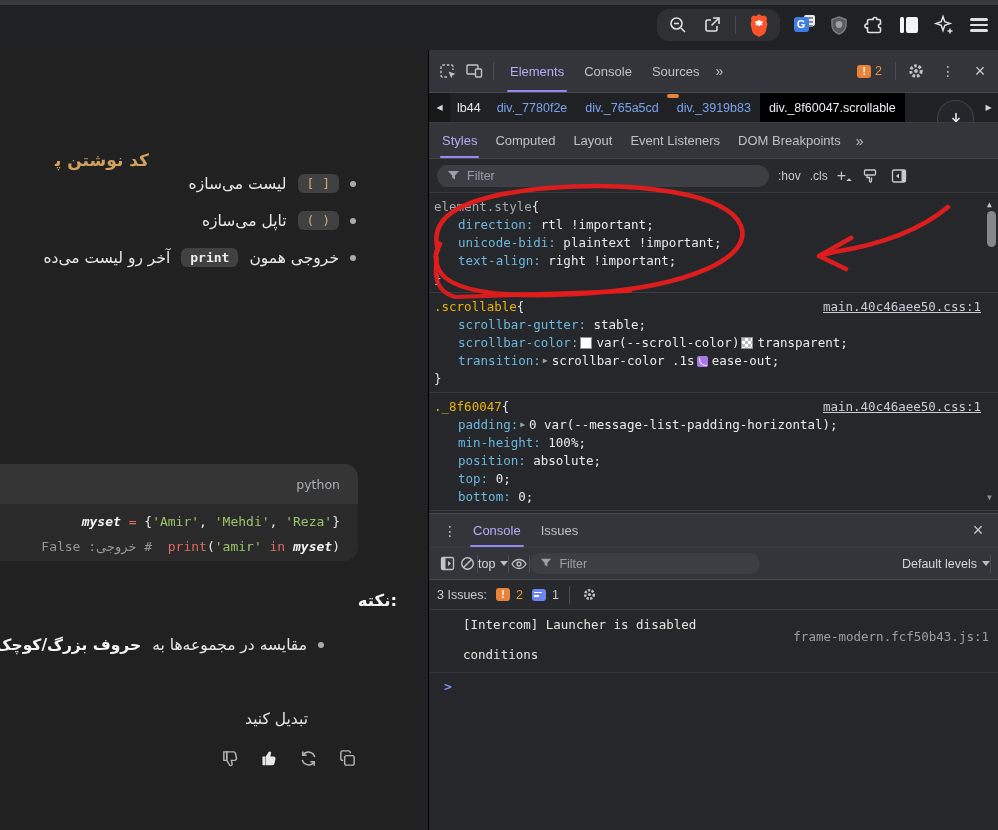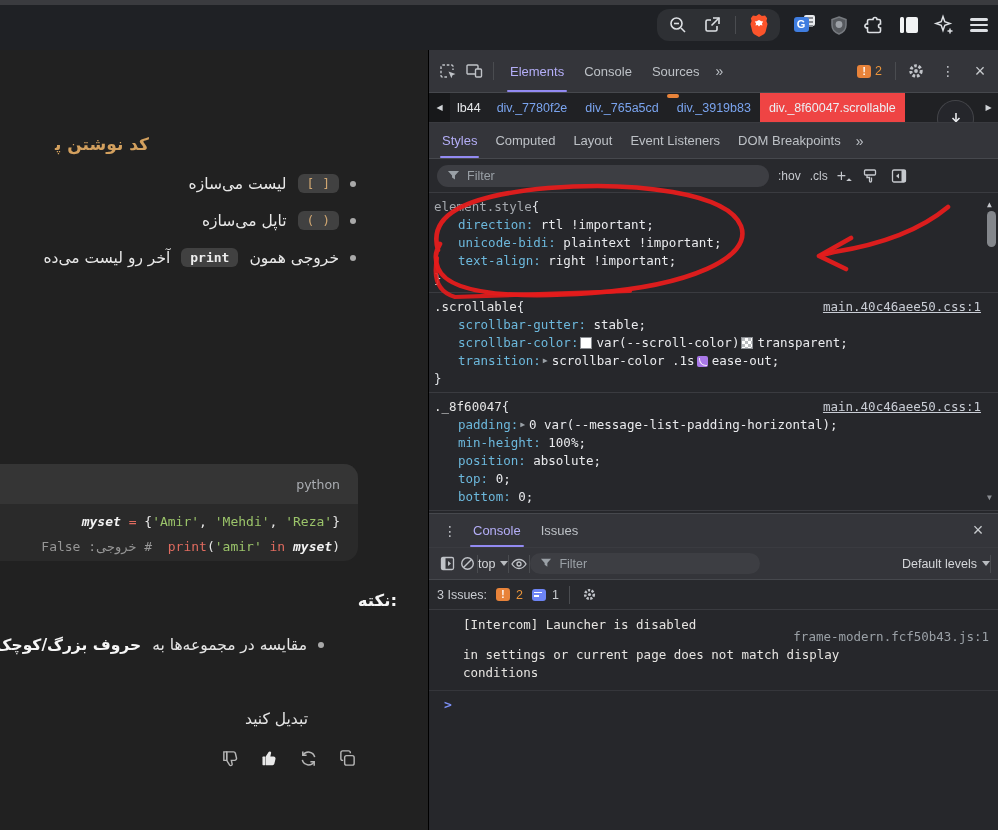--- a/index.html
+++ b/index.html
@@ -19,21 +19,21 @@
   .vline{width:1px;height:18px;background:#4a4c50;}
   .brave{width:24px;height:26px;}
   .gt-box{position:relative;width:21px;height:21px;}
   .gt-blue{position:absolute;left:0;top:2px;width:15px;height:15px;background:#3f7de0;border-radius:3px;color:#fff;font-size:11px;font-weight:bold;display:flex;align-items:center;justify-content:center;}
   .gt-gray{position:absolute;right:0;top:0;width:11px;height:11px;background:#e8eaed;border-radius:2px;}
   .gt-gray i{display:block;height:1.5px;background:#8a8d92;margin:2.5px 2px 0 2px;}
   .hamb i{display:block;width:18px;height:2.2px;background:#dde0e4;border-radius:2px;margin:3.4px 0;}
   
   .page{position:absolute;left:0;top:50px;width:428px;height:780px;background:#212121;overflow:hidden;color:#ececec;}
   .fa{font-family:"DejaVu Sans",sans-serif;}
-  .page-heading{position:absolute;left:55px;top:84px;font-size:17px;font-weight:bold;color:#d3a05e;white-space:nowrap;}
+  .page-heading{position:absolute;left:55px;top:100px;font-size:17px;font-weight:bold;color:#d3a05e;white-space:nowrap;}
   .brow{position:absolute;display:flex;direction:rtl;align-items:center;gap:11px;white-space:nowrap;font-size:15.5px;color:#e8e8e8;}
   .dot{width:6px;height:6px;border-radius:50%;background:#a9a9a9;flex:0 0 auto;}
   .chip{background:#414141;border-radius:6px;padding:2px 9px;font-family:"DejaVu Sans Mono",monospace;font-size:13px;color:#cfa671;direction:ltr;}
   .chip.white{color:#ededed;font-weight:bold;}
   .codeblock{position:absolute;left:-40px;right:70px;top:414px;height:97px;border-radius:14px;background:#2a2a2a;overflow:hidden;}
   .code-head{height:40px;background:#353535;display:flex;align-items:center;justify-content:flex-end;padding:0 18px;color:#aaadb2;font-size:12.5px;}
   .code-body{padding:5px 18px 0 0;font-family:"DejaVu Sans Mono","DejaVu Sans",monospace;font-size:13px;line-height:25px;}
   .cline{display:flex;justify-content:flex-end;white-space:pre;}
   .tok-varb{color:#f2f2f2;font-weight:bold;font-style:italic;}
   .tok-kw{color:#e06b5f;}
@@ -57,41 +57,41 @@
   .spacer{flex:1;}
   .issue-badge{display:flex;align-items:center;gap:4px;cursor:pointer;margin-right:6px;}
   .ib-box{width:14px;height:13px;background:#e8833a;border-radius:3px;color:#fff;font-size:10px;font-weight:bold;display:flex;align-items:center;justify-content:center;}
   .ib-n{color:#e8943c;font-size:12.5px;}
   .xclose{font-size:18px;color:#c7cacd;}
   
   .crumbbar{position:relative;height:29px;background:#202124;border-bottom:1px solid #3a3b40;display:flex;align-items:center;font-size:12.5px;overflow:hidden;}
   .crumb-nav{width:21px;height:29px;background:#17181a;display:flex;align-items:center;justify-content:center;color:#d0d3d7;font-size:8px;cursor:pointer;flex:0 0 auto;}
   .crumb{padding:0 9px;height:29px;display:flex;align-items:center;color:#7aa4ef;cursor:pointer;white-space:nowrap;}
   .crumb.plain{color:#e8eaed;padding:0 7px;}
-  .crumb.selected{background:#ef4444;color:#eceef2;}
+  .crumb.selected{background:#000000;color:#eceef2;}
   .crumb-nav.right{position:absolute;right:0;top:0;background:#202124;font-size:8px;}
   .orange-mark{position:absolute;left:238px;top:1px;width:12px;height:3.5px;background:#e8833a;border-radius:2px;}
   .fab{position:absolute;left:508px;top:7px;width:35px;height:35px;border-radius:50%;background:rgba(38,39,44,0.88);border:1px solid rgba(255,255,255,0.14);display:flex;align-items:center;justify-content:center;color:#e8eaed;z-index:5;}
   
   .ptabs{height:35px;background:#34353a;border-bottom:1px solid #46484d;display:flex;align-items:center;padding:0 4px;}
   .ptab{position:relative;padding:0 9px;font-size:13px;color:#bdc1c6;height:35px;display:flex;align-items:center;cursor:pointer;white-space:nowrap;}
   .ptab.sel{color:#b4aef7;}
   .ptab.sel::after{content:"";position:absolute;left:7px;right:7px;bottom:0;height:2.5px;border-radius:2px;background:#928af2;}
   
   .sfilter{height:33px;background:#28292d;border-bottom:1px solid #3a3b40;display:flex;align-items:center;padding:0 8px;gap:9px;}
   .fpill{display:flex;align-items:center;gap:7px;background:#3d3e43;border-radius:11px;height:22px;padding:0 10px;color:#9aa0a6;font-size:12.5px;flex:0 0 auto;width:312px;}
   .smalltxt{font-size:12px;color:#c6c9ce;cursor:pointer;}
   .plus{position:relative;font-size:16px;color:#c6c9ce;cursor:pointer;padding-right:5px;}
   .plus::after{content:"";position:absolute;right:0;bottom:2px;border-left:4px solid transparent;border-top:4px solid #c6c9ce;transform:rotate(-45deg);}
   
   .styles-area{position:relative;height:320px;background:#26272b;font-family:"DejaVu Sans Mono","DejaVu Sans",monospace;font-size:12.5px;line-height:18px;overflow:hidden;}
   .rule{padding:5px 18px 4px 5px;border-bottom:1px solid #3a3b40;}
   .rule:last-child{border-bottom:none;}
   .rule-head{display:flex;align-items:baseline;}
-  .sel-name{color:#e5e5e5;}
+  .sel-name{color:#eab308;}
   .sel-name.gray{color:#a4a8ae;}
   .brace{color:#dfe2e6;}
   .srclink{margin-left:auto;color:#c9cdd5;text-decoration:underline;cursor:pointer;white-space:nowrap;}
   .decl{padding-left:24px;display:flex;align-items:center;white-space:pre;}
   .prop{color:#6cb8dc;}
   .val{color:#e9eaed;}
   .swatch{display:inline-block;width:10px;height:10px;border:1px solid #8a8d92;background:#fff;margin:0 4px 0 2px;flex:0 0 auto;}
   .swatch.checker{background:repeating-conic-gradient(#fff 0 25%,#b9bcbf 0 50%) 0 0/6px 6px;}
   .exp-tri{color:#9aa0a6;font-size:8px;margin:0 4px 0 2px;}
   .bez{display:inline-block;width:11px;height:11px;border-radius:2px;background:#a978e8;margin:0 4px 0 2px;position:relative;}
@@ -457,21 +457,20 @@
             <circle cx="9" cy="9" r="5.2" stroke-width="3" stroke-dasharray="2.7 1.7"></circle>
             <circle cx="9" cy="9" r="1.9" fill="#c0c3c8" stroke="none"></circle>
           </svg>
       </span>
     </div>
     <div class="cmsg">
       <div class="row1">
         <span>[Intercom] Launcher is disabled</span>
         <span class="src">frame-modern.fcf50b43.js:1</span>
       </div>
-      <div>in settings or current page does not match display</div>
       <div>conditions</div>
     </div>
     <div class="cprompt">&gt;</div>
   </div>
 </div>
 
 <svg class="annot" width="998" height="830" viewBox="0 0 998 830">
   <path d="M438 250 C 428 216, 462 196, 548 188 C 636 181, 728 193, 741 226 C 753 258, 688 286, 592 293 C 506 299, 448 293, 438 268 C 434 258, 436 250, 440 244" fill="none" stroke="#e51c1c" stroke-width="4.6" stroke-linecap="round" opacity="0.95"></path>
   <path d="M437 258 C 433 278, 438 292, 455 297 L 630 291" fill="none" stroke="#e51c1c" stroke-width="4.2" stroke-linecap="round" opacity="0.9"></path>
   <path d="M948 207 C 918 232, 878 245, 834 252 L 822 255" fill="none" stroke="#e51c1c" stroke-width="4.6" stroke-linecap="round" opacity="0.95"></path>

